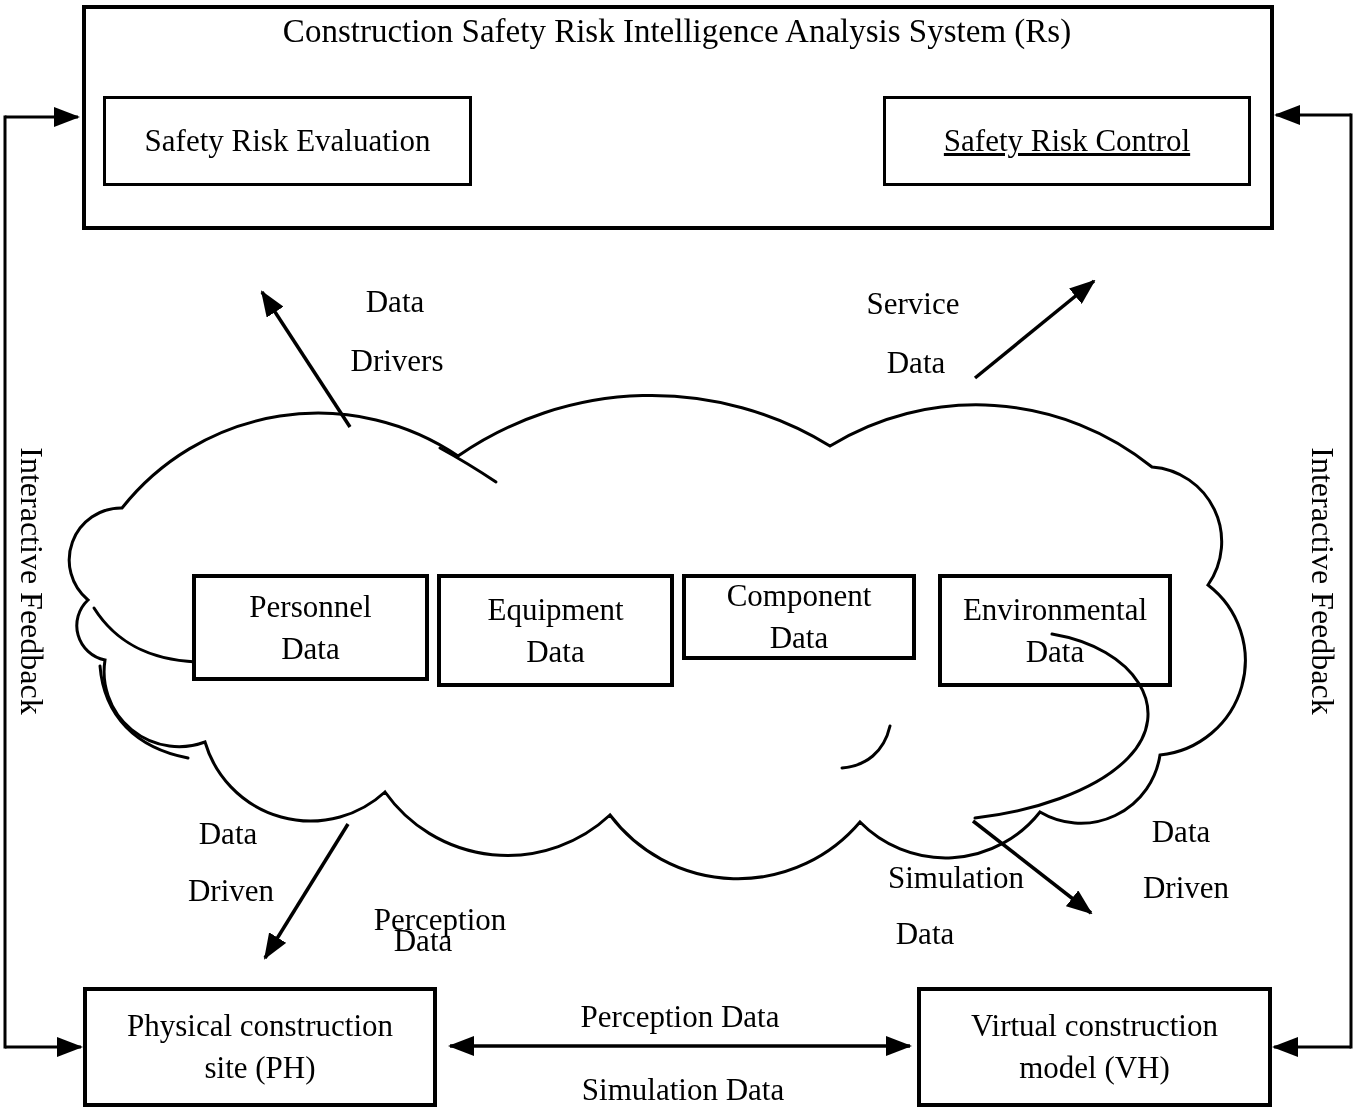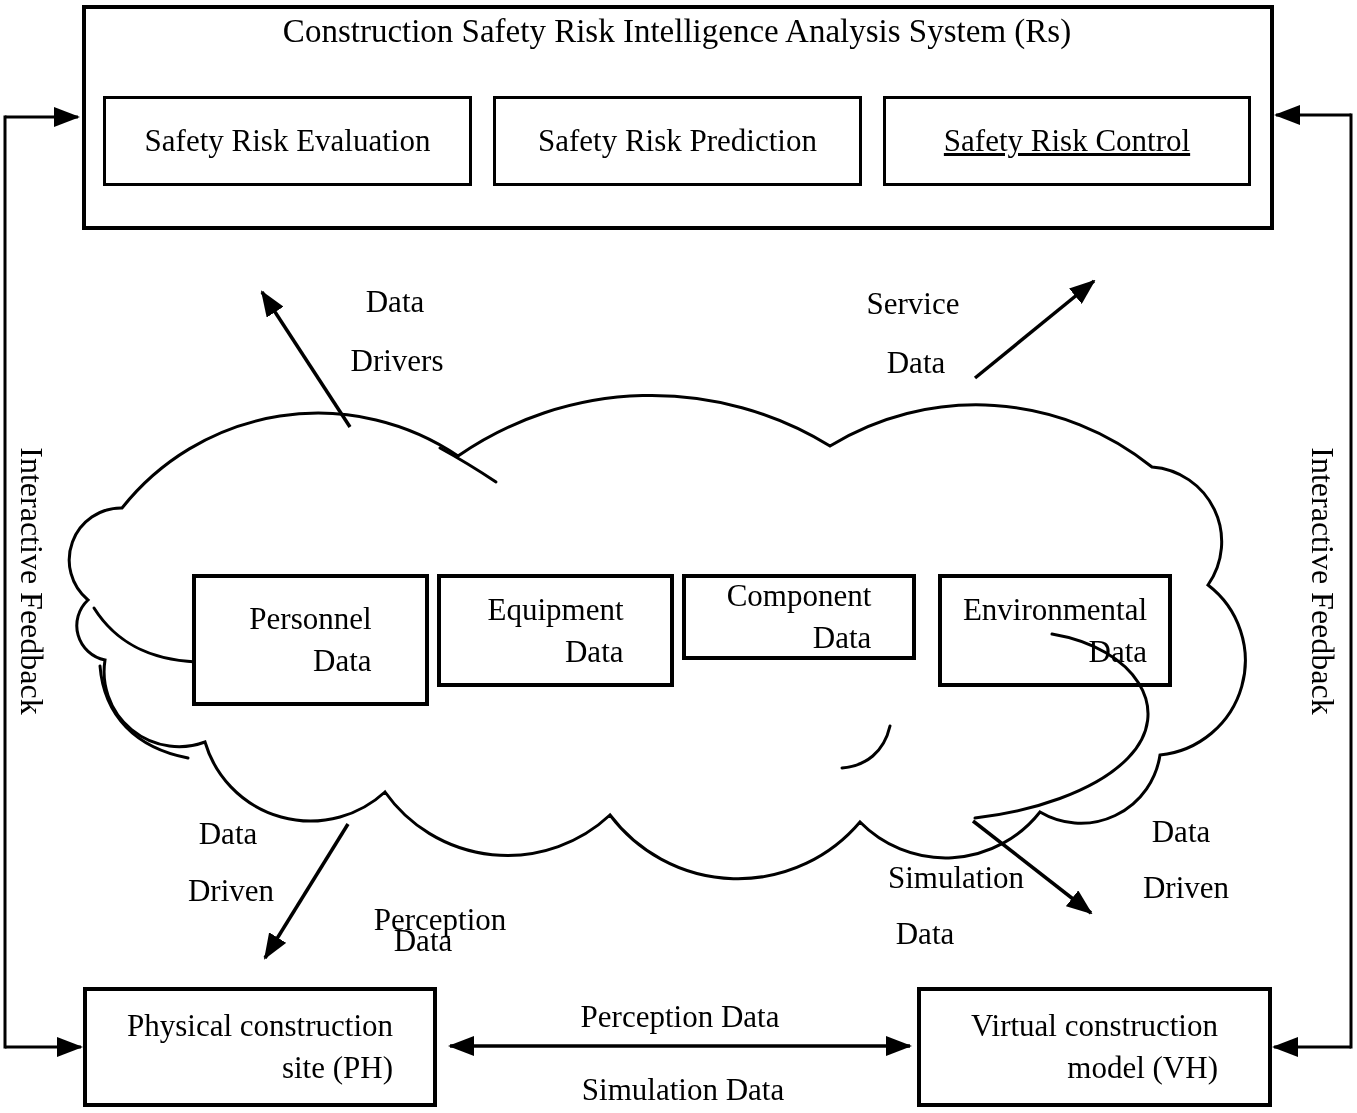--- a/index.html
+++ b/index.html
@@ -13,21 +13,21 @@
   }
   svg.layer{position:absolute;left:0;top:0;}
   #base-layer{z-index:1;}
   #overlay-layer{z-index:3;pointer-events:none;}
   .box{
     position:absolute;
     border:4px solid #000;
     background:#ffffff;
     box-sizing:border-box;
     display:flex;align-items:center;justify-content:center;
-    text-align:right;
+    text-align:center;
     z-index:2;
   }
   .box.thin{border-width:3.5px;}
   .label{
     position:absolute;
     transform:translate(-50%,-50%);
     white-space:nowrap;
     font-size:31px;
     line-height:1.15;
     z-index:2;
@@ -103,29 +103,26 @@
       <path d="M 450 1046 L 910 1046" marker-start="url(#arrowrev)" marker-end="url(#arrow)"></path>
     </g>
   </svg>
 
   <div class="box rs-outer" style="left:82px;top:5px;width:1192px;height:225px;"></div>
   <div class="label big" style="left:677px;top:32px;">Construction Safety Risk Intelligence Analysis System (Rs)</div>
 
   <div class="box thin" style="left:103px;top:96px;width:369px;height:90px;">
     <span class="boxtext">Safety Risk Evaluation</span>
   </div>
-  <div class="box thin" style="left:493px;top:96px;width:369px;height:90px;">
-    <span class="boxtext">Safety Risk Prediction</span>
-  </div>
   <div class="box thin" style="left:883px;top:96px;width:368px;height:90px;text-decoration:underline;">
     <span class="boxtext">Safety Risk Control</span>
   </div>
 
 
-  <div class="box" style="left:192px;top:574px;width:237px;height:132px;">
+  <div class="box" style="left:192px;top:574px;width:237px;height:107px;">
     <span class="boxtext">Personnel
 Data</span>
   </div>
   <div class="box" style="left:437px;top:574px;width:237px;height:113px;">
     <span class="boxtext">Equipment
 Data</span>
   </div>
   <div class="box" style="left:682px;top:574px;width:234px;height:86px;">
     <span class="boxtext">Component
 Data</span>

